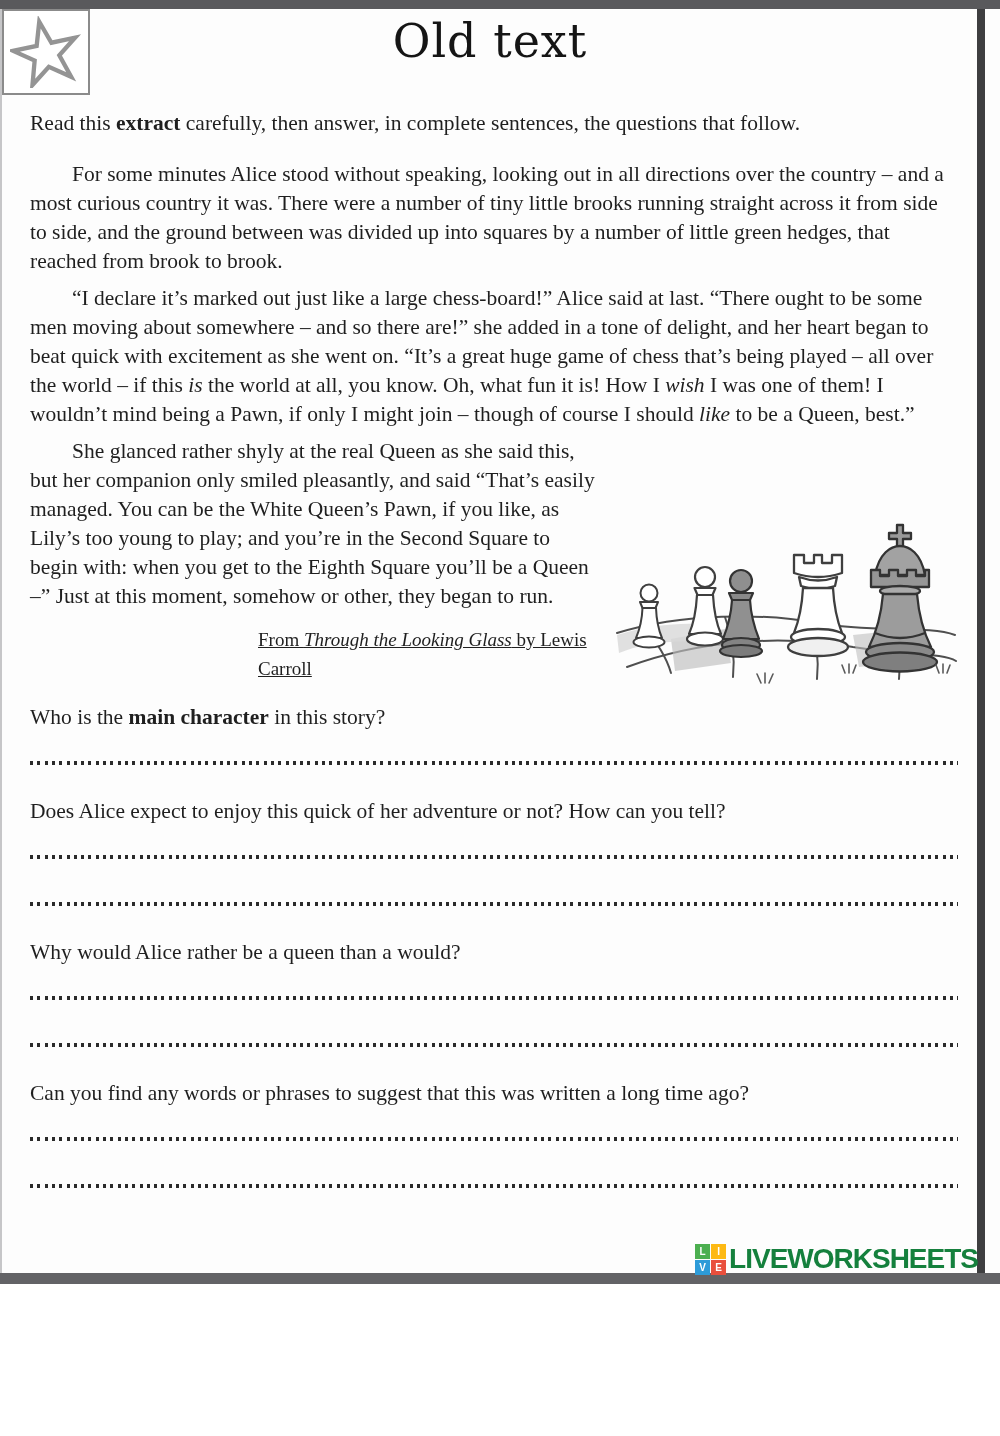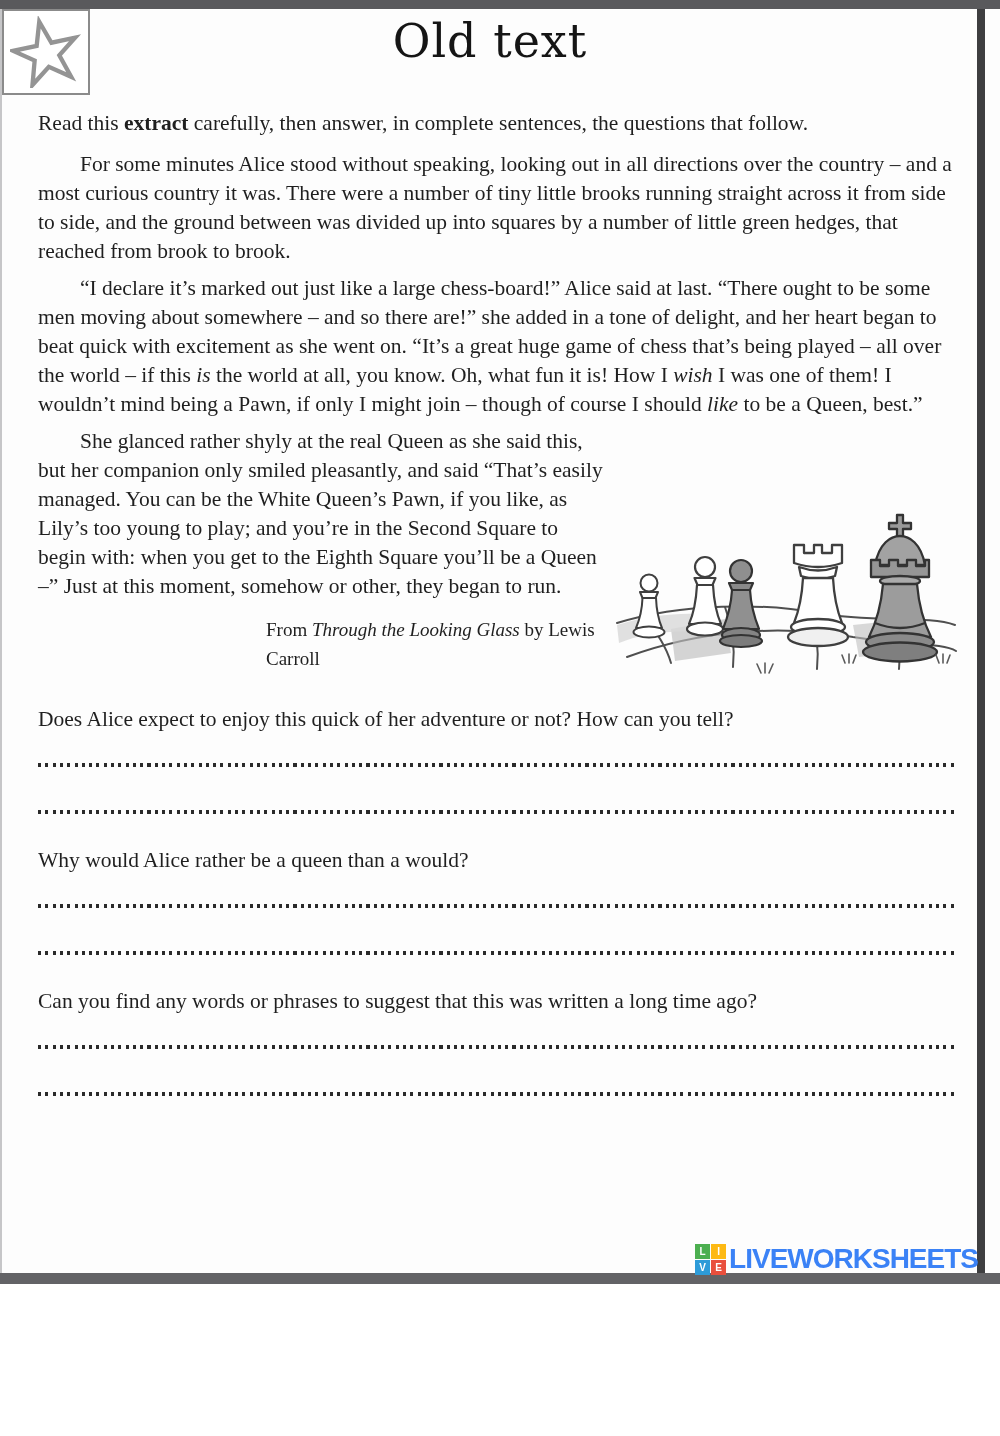--- a/index.html
+++ b/index.html
@@ -4,36 +4,36 @@
 <style>
   html,body{margin:0;padding:0;background:#ffffff;}
   body{width:1000px;font-family:"Liberation Serif", serif;color:#1f1f1f;}
   .frame{position:relative;width:1000px;height:1284px;background:#fdfdfd;overflow:hidden;}
   .bar-top{position:absolute;top:0;left:0;width:100%;height:9px;background:#59595c;}
   .bar-bottom{position:absolute;bottom:0;left:0;width:100%;height:11px;background:#636366;}
   .bar-right{position:absolute;top:9px;bottom:11px;right:15px;width:8px;background:#3e3e40;}
   .bar-left{position:absolute;top:9px;bottom:11px;left:0;width:2px;background:#c6c6c8;}
   .starbox{position:absolute;top:9px;left:2px;width:84px;height:82px;border:2px solid #8b8b8b;background:#fff;display:flex;align-items:center;justify-content:center;}
   .title{position:absolute;top:14px;left:0;right:20px;margin:0;text-align:center;font-size:46px;font-weight:400;font-family:"DejaVu Serif","Liberation Serif",serif;color:#151515;letter-spacing:1px;}
-  .content{position:absolute;top:95px;left:38px;right:42px;font-size:21.5px;line-height:29px;}
+  .content{position:absolute;top:95px;left:30px;right:42px;font-size:21.5px;line-height:29px;}
   .instruction{margin:14px 0 0 0;}
   .para{margin:8px 0 0 0;text-indent:42px;text-align:left;}
-  .p1{margin-top:12px;}
+  .p1{margin-top:22px;}
   .illus{float:right;width:345px;height:168px;margin:84px 0 4px 10px;}
   .illus svg{display:block;width:345px;height:168px;}
-  .attribution{margin:14px 0 0 228px;font-size:19px;}
+  .attribution{margin:14px 0 0 228px;font-size:19px;text-decoration:underline;}
   .qtext{margin:32px 0 0 0;}
   .qblock.first .qtext{margin-top:20px;}
   .dotline{height:4px;margin-top:29px;background:repeating-linear-gradient(to right,#2a2a2a 0px,#2a2a2a 3px,transparent 3px,transparent 7.3px);cursor:text;}
   .dotline.second{margin-top:43px;}
   b{font-weight:700;}
   .logo{position:absolute;right:22px;bottom:9px;display:flex;align-items:center;gap:3px;cursor:pointer;}
   .logo-grid{display:grid;grid-template-columns:15px 15px;grid-template-rows:15px 15px;gap:1px;}
   .logo-grid span{display:flex;align-items:center;justify-content:center;color:#fff;font-family:"Liberation Sans",sans-serif;font-weight:700;font-size:10px;}
-  .logo-text{font-family:"Liberation Sans",sans-serif;font-weight:700;font-size:28px;color:#3b82f6;letter-spacing:-1px;}
+  .logo-text{font-family:"Liberation Sans",sans-serif;font-weight:700;font-size:28px;color:#15803d;letter-spacing:-1px;}
 </style>
 </head>
 <body>
 
 <div class="frame">
   <div class="bar-top"></div>
   <div class="bar-bottom"></div>
   <div class="bar-right"></div>
   <div class="bar-left"></div>
 
@@ -113,20 +113,24 @@
             <path d="M232 152 l-3 -8 M236 152 l0 -9 M240 152 l3 -8"></path>
             <path d="M326 152 l-3 -8 M330 152 l0 -9 M334 152 l3 -8"></path>
           </g>
         </svg>
       </span>
       <span><span>She glanced rather shyly at the real Queen as she said this, but her companion only smiled pleasantly, and said “That’s easily managed. You can be the White Queen’s Pawn, if you like, as Lily’s too young to play; and you’re in the Second Square to begin with: when you get to the Eighth Square you’ll be a Queen –” Just at this moment, somehow or other, they began to run.</span></span>
     </p>
 
     <p class="attribution"><span>From </span><i>Through the Looking Glass</i><span> by Lewis Carroll</span></p>
 
+    <section class="qblock first">
+      <p class="qtext"><span>Who is the </span><b>main character</b><span> in this story?</span></p>
+      <div class="dotline"></div>
+    </section>
 
 
     <section class="qblock">
       <p class="qtext"><span>Does Alice expect to enjoy this quick of her adventure or not? How can you tell?</span></p>
       <div class="dotline"></div>
       <div class="dotline second"></div>
     </section>
 
     <section class="qblock">
       <p class="qtext"><span>Why would Alice rather be a queen than a would?</span></p>

